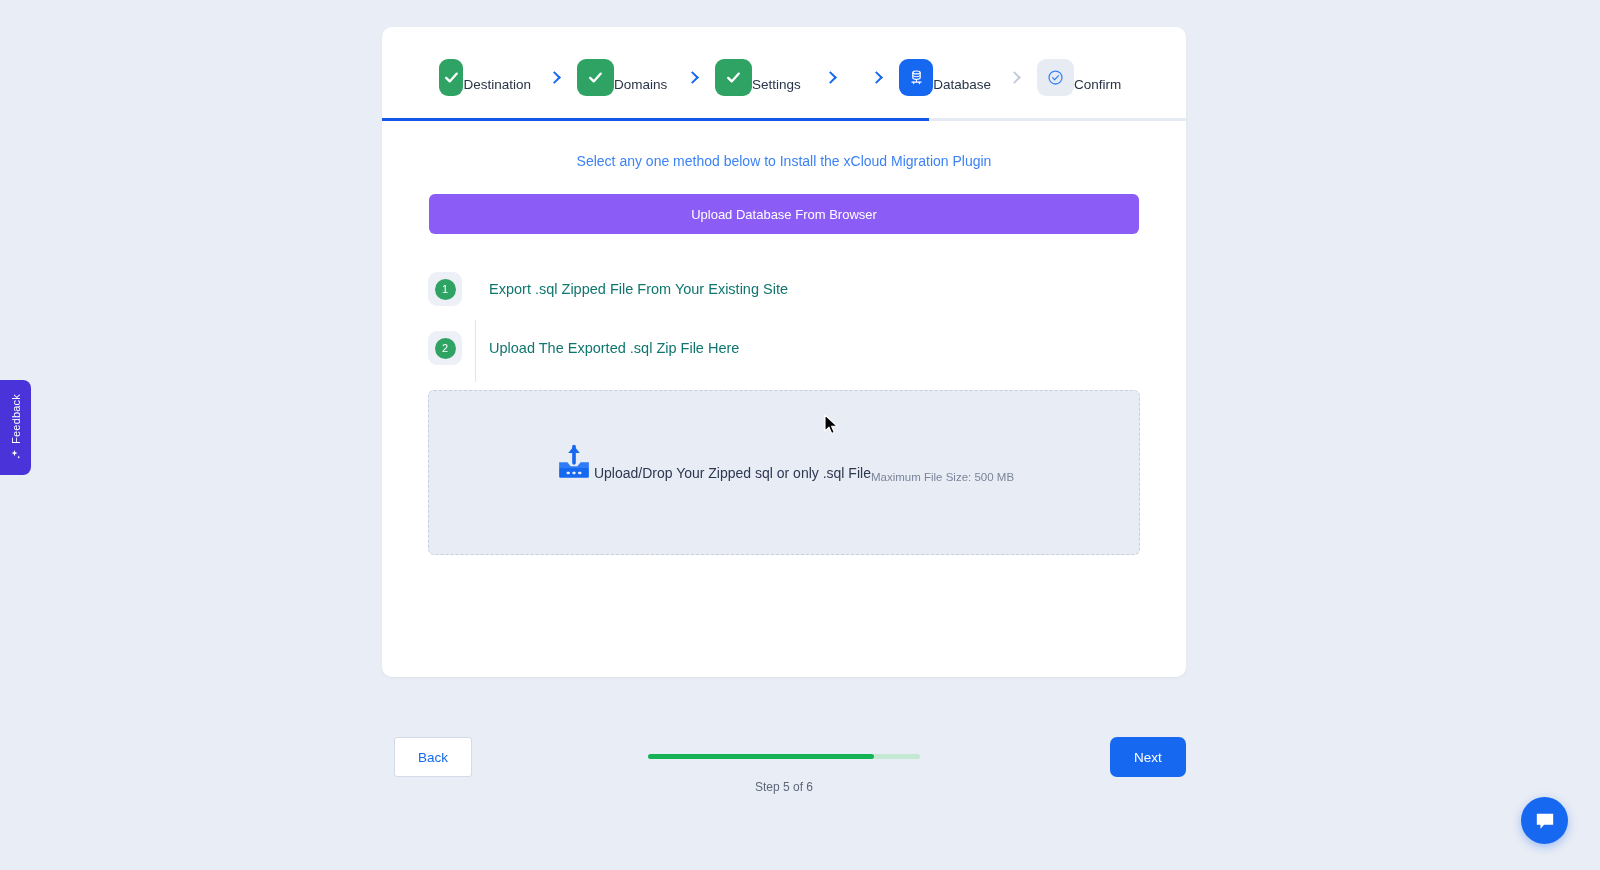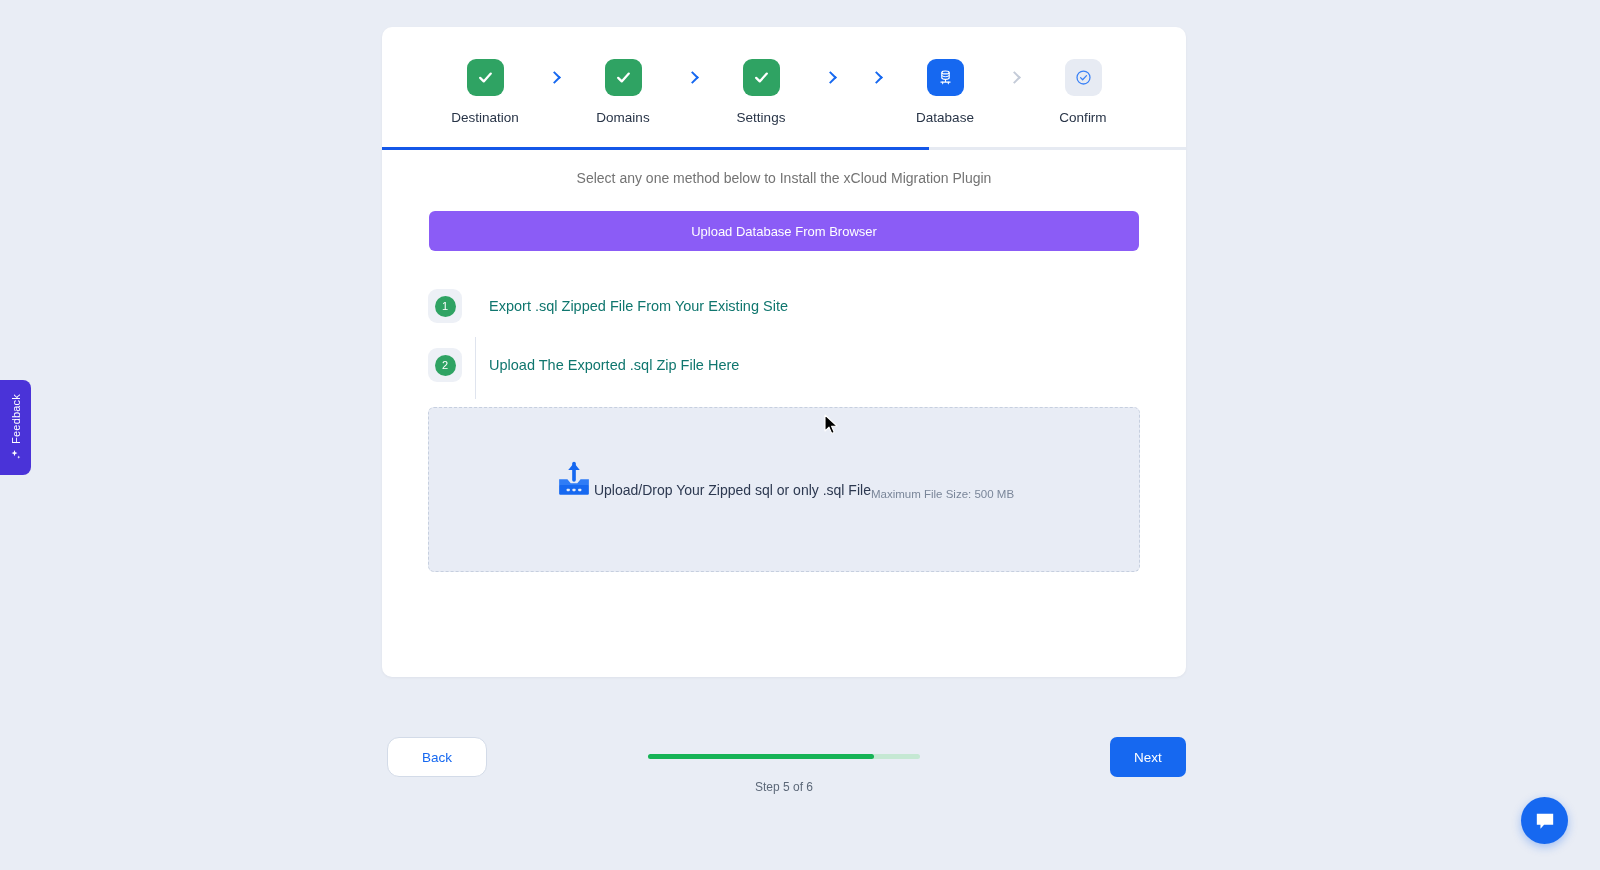--- a/index.html
+++ b/index.html
@@ -38,21 +38,21 @@
     box-shadow: 0 1px 3px rgba(16,24,40,.05);
     overflow: hidden;
   }
 
   
   .stepper {
     display: flex; align-items: flex-start; justify-content: center;
     padding: 32px 40px 0 40px;
     gap: 0;
   }
-  .step { display: flex; flex-direction: column; align-items: center; width: 92px; cursor: pointer; }
+  .step { display: flex; flex-direction: row; align-items: center; width: 92px; cursor: pointer; }
   .step-box {
     width: 37px; height: 37px; border-radius: 9px;
     display: flex; align-items: center; justify-content: center;
   }
   .step-box.done { background: #2fa363; }
   .step-box.current { background: #1668f0; }
   .step-box.pending { background: #e7ebf3; }
   .step-label {
     margin-top: 14px; font-size: 13.5px; color: #283447; white-space: nowrap;
   }
@@ -62,22 +62,22 @@
   }
   .chev { width: 9px; height: 9px; border-right: 2px solid #1668f0; border-top: 2px solid #1668f0; transform: rotate(45deg); }
   .chev.muted { border-color: #c4cbd8; }
 
   .top-progress { position: relative; height: 3px; background: #e6eaf2; margin-top: 22px; }
   .top-progress .fill { position: absolute; left: 0; top: 0; height: 3px; background: #1457e8; }
 
   
   .card-body { padding: 0 46px; }
   .method-hint {
-    text-align: center; font-size: 14px; color: #737373;
-    margin-top: 20px;
+    text-align: center; font-size: 14px; color: #3b82f6;
+    margin-top: 32px;
   }
   .upload-browser-btn {
     display: block; width: 710px; height: 40px; margin: 25px auto 0 auto;
     background: #8b5cf6; color: #fff;
     border: none; border-radius: 6px;
     font-size: 13px; font-family: inherit; cursor: pointer;
   }
 
   .steps-list { margin-top: 38px; position: relative; padding-left: 0; }
   .num-rail { position: absolute; left: 47px; top: 48px; width: 1px; height: 62px; background: #dfe4ee; }
@@ -101,22 +101,22 @@
     display: flex; flex-direction: row; align-items: center; justify-content: center;
     cursor: pointer;
   }
   .dz-icon { margin-bottom: 16px; }
   .dz-main { font-size: 14px; color: #2c3850; }
   .dz-sub { font-size: 11.5px; color: #7a8699; margin-top: 9px; }
 
   
   .footer { position: absolute; left: 382px; top: 737px; width: 804px; height: 42px; }
   .btn-back {
-    position: absolute; left: 5px; top: 0; width: 100px; height: 40px;
-    background: #fff; border: 1px solid #d3dbe8; border-radius: 12px;
+    position: absolute; left: 12px; top: 0; width: 78px; height: 40px;
+    background: #fff; border: 1px solid #d3dbe8; border-radius: 3px;
     color: #1668f0; font-size: 13.5px; font-family: inherit; cursor: pointer;
   }
   .btn-next {
     position: absolute; right: 0; top: 0; width: 76px; height: 40px;
     background: #1668f0; border: none; border-radius: 7px;
     color: #fff; font-size: 13.5px; font-family: inherit; cursor: pointer;
   }
   .prog-wrap { position: absolute; left: 266px; top: 17px; width: 272px; }
   .prog-track { width: 100%; height: 5px; border-radius: 3px; background: #c5e8d3; }
   .prog-fill { height: 5px; border-radius: 3px; background: #16b356; }

